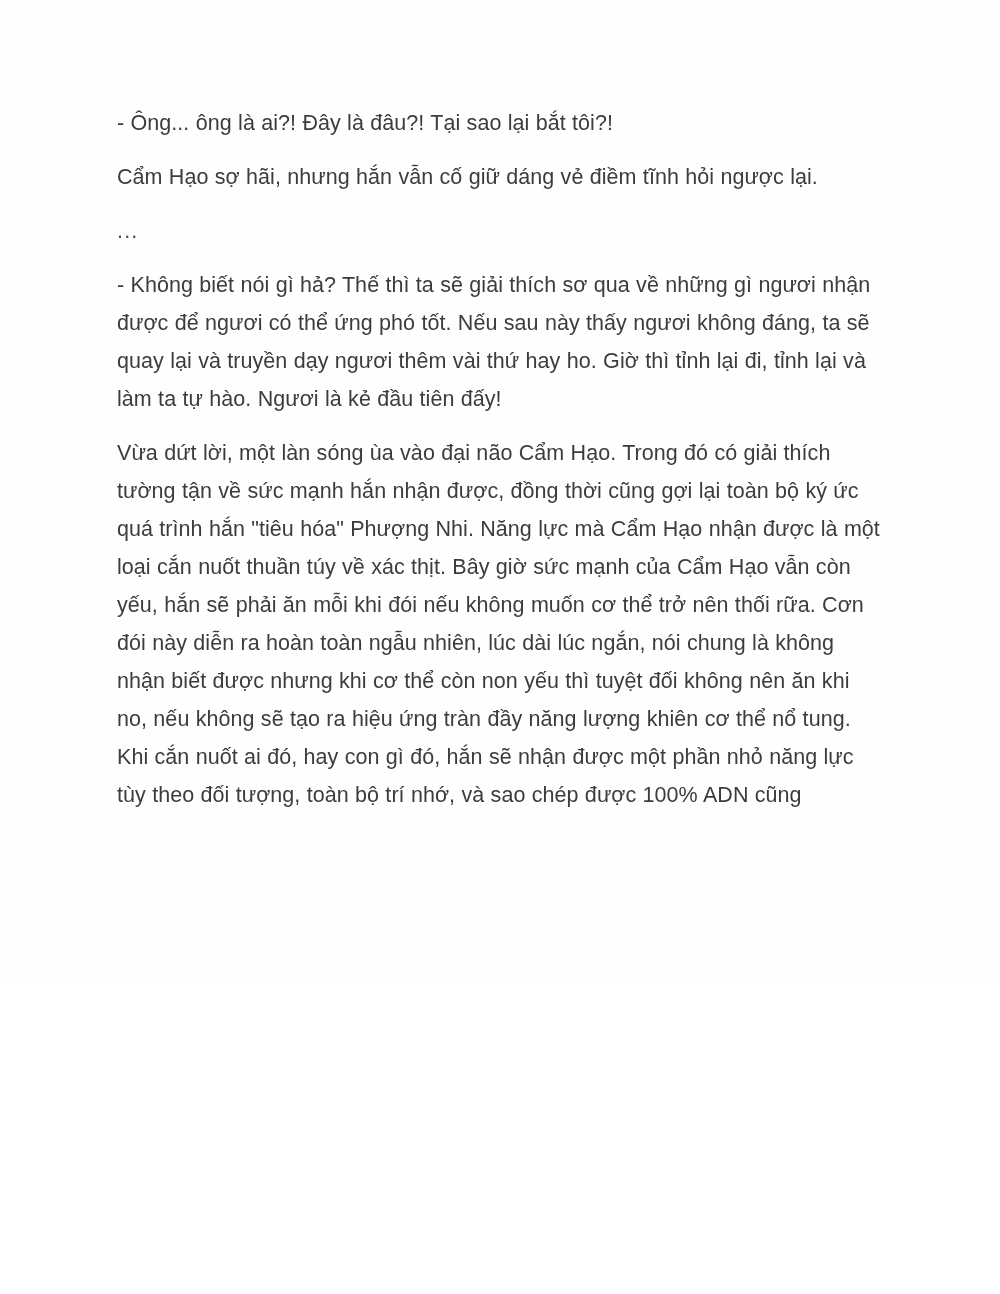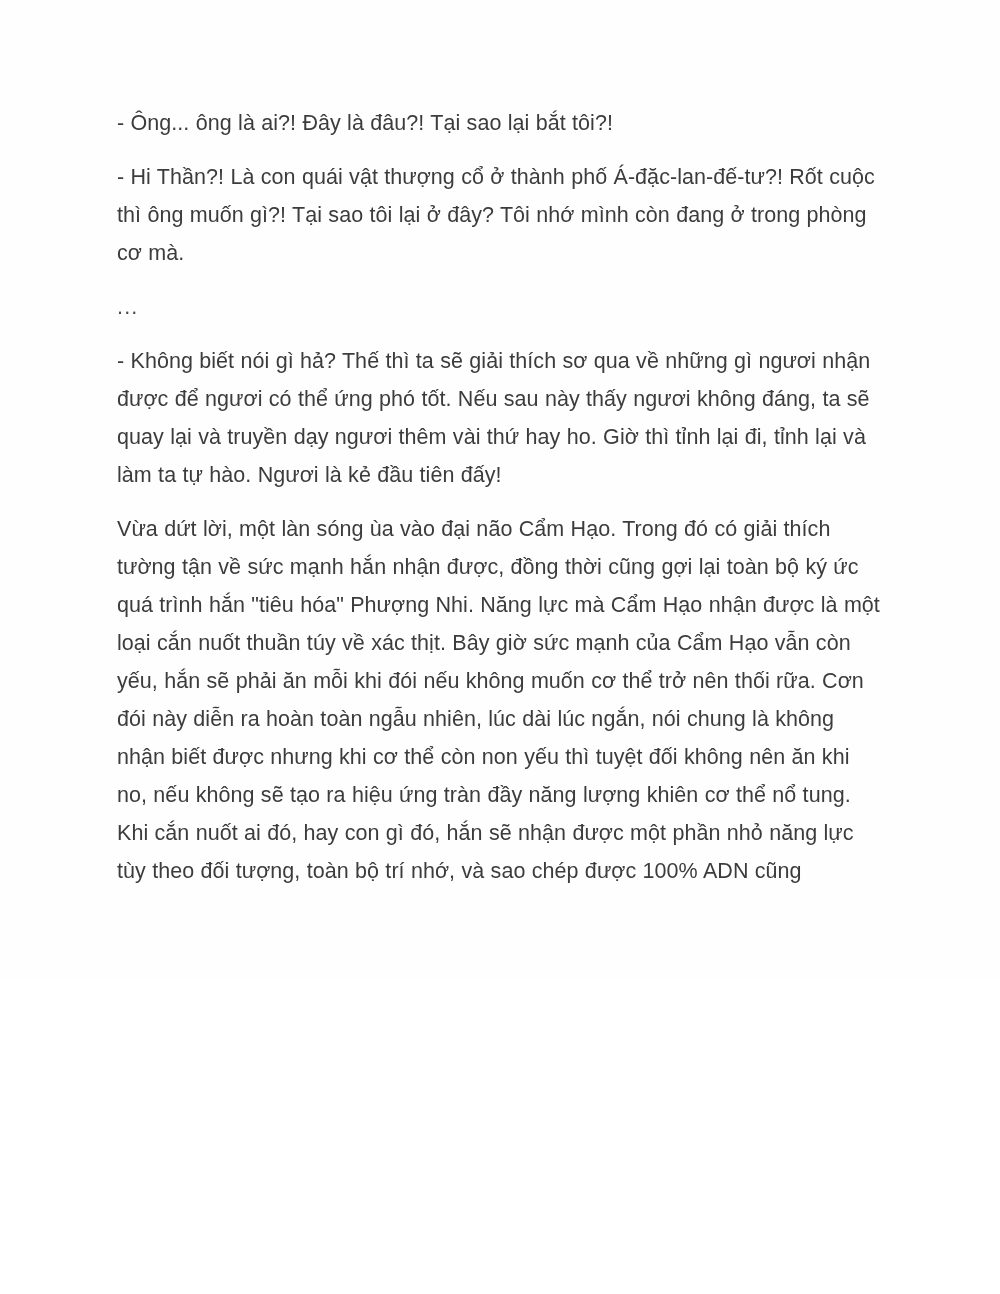--- a/index.html
+++ b/index.html
@@ -53,23 +53,23 @@
   }
 </style>
 </head>
 <body>
 
 <div class="page">
   <div class="content">
 
     <p class="para">- Ông... ông là ai?! Đây là đâu?! Tại sao lại bắt tôi?!</p>
 
+    <p class="para">Cẩm Hạo sợ hãi, nhưng hắn vẫn cố giữ dáng vẻ điềm tĩnh hỏi ngược lại.</p>
 
 
-    <p class="para">- Hi Thần?! Là con quái vật thượng cổ ở thành phố Á-đặc-lan-đế-tư?! Rốt cuộc thì ông muốn gì?! Tại sao tôi lại ở đây? Tôi nhớ mình còn đang ở trong phòng cơ mà.</p>
 
 
     <p class="para ellipsis">...</p>
 
     <p class="para">- Không biết nói gì hả? Thế thì ta sẽ giải thích sơ qua về những gì ngươi nhận được để ngươi có thể ứng phó tốt. Nếu sau này thấy ngươi không đáng, ta sẽ quay lại và truyền dạy ngươi thêm vài thứ hay ho. Giờ thì tỉnh lại đi, tỉnh lại và làm ta tự hào. Ngươi là kẻ đầu tiên đấy!</p>
 
     <p class="para">Vừa dứt lời, một làn sóng ùa vào đại não Cẩm Hạo. Trong đó có giải thích tường tận về sức mạnh hắn nhận được, đồng thời cũng gợi lại toàn bộ ký ức quá trình hắn "tiêu hóa" Phượng Nhi. Năng lực mà Cẩm Hạo nhận được là một loại cắn nuốt thuần túy về xác thịt. Bây giờ sức mạnh của Cẩm Hạo vẫn còn yếu, hắn sẽ phải ăn mỗi khi đói nếu không muốn cơ thể trở nên thối rữa. Cơn đói này diễn ra hoàn toàn ngẫu nhiên, lúc dài lúc ngắn, nói chung là không nhận biết được nhưng khi cơ thể còn non yếu thì tuyệt đối không nên ăn khi no, nếu không sẽ tạo ra hiệu ứng tràn đầy năng lượng khiên cơ thể nổ tung. Khi cắn nuốt ai đó, hay con gì đó, hắn sẽ nhận được một phần nhỏ năng lực tùy theo đối tượng, toàn bộ trí nhớ, và sao chép được 100% ADN cũng</p>
 
   </div>
 </div>

